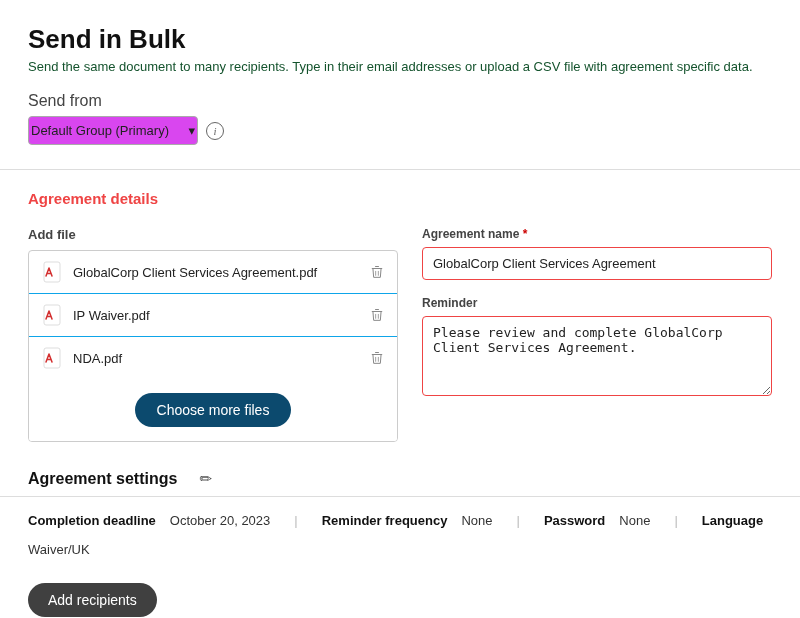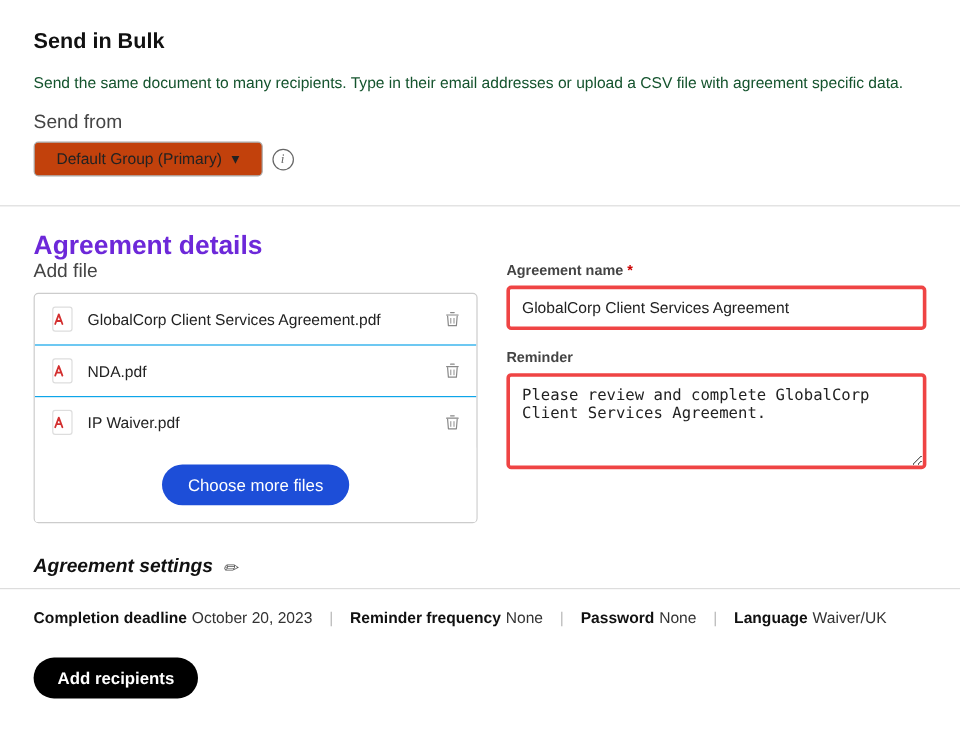--- a/index.html
+++ b/index.html
@@ -5,24 +5,24 @@
     * { box-sizing: border-box; margin: 0; padding: 0; }
     body {
       font-family: -apple-system, BlinkMacSystemFont, 'Segoe UI', Arial, sans-serif;
       background: #fff;
       color: #222;
       font-size: 14px;
       padding: 24px 28px;
       max-width: 800px;
     }
     .page-title {
-      font-size: 18px;
+      font-size: 26px;
       font-weight: 700;
       color: #111;
-      margin-bottom: 16px;
+      margin-bottom: 4px;
     }
     .page-subtitle {
       font-size: 13px;
       color: #14532d;
       margin-bottom: 18px;
     }
     .send-from-label {
       font-size: 16px;
       color: #444;
       margin-bottom: 6px;
@@ -31,24 +31,24 @@
       display: flex;
       align-items: center;
       gap: 8px;
       margin-bottom: 24px;
     }
     .select-dropdown {
       display: flex;
       align-items: center;
       border: 1px solid #aaa;
       border-radius: 4px;
-      padding: 6px 18px;
-      font-size: 13px;
-      cursor: pointer;
-      background: #c2410c;
+      padding: 6px 2px;
+      font-size: 13px;
+      cursor: pointer;
+      background: #d946ef;
       gap: 8px;
       min-width: 170px;
     }
     .select-dropdown .chevron {
       margin-left: auto;
     }
     .info-icon {
       width: 18px;
       height: 18px;
       border: 1.5px solid #666;
@@ -61,41 +61,43 @@
       cursor: pointer;
       font-style: italic;
       font-family: serif;
     }
     .section-divider {
       border: none;
       border-top: 1px solid #ddd;
       margin: 0 -28px 20px -28px;
     }
     .section-title {
-      font-size: 22px;
+      font-size: 15px;
       font-weight: 600;
-      color: #6d28d9;
+      color: #ef4444;
+      margin-bottom: 20px;
     }
     .two-col {
       display: flex;
       gap: 24px;
       align-items: flex-start;
     }
     .left-col {
       flex: 0 0 370px;
       min-width: 0;
     }
     .right-col {
       flex: 1;
       min-width: 0;
     }
     .add-file-label {
-      font-size: 16px;
+      font-size: 13px;
       color: #444;
       margin-bottom: 8px;
+      font-weight: bold;
     }
     .file-list-box {
       border: 1px solid #ccc;
       border-radius: 4px;
       overflow: hidden;
     }
     .file-row {
       display: flex;
       align-items: center;
       padding: 10px 12px;
@@ -124,104 +126,103 @@
       align-items: center;
     }
     .choose-more-row {
       padding: 14px 12px;
       display: flex;
       align-items: center;
       justify-content: center;
       background: #fff;
     }
     .choose-more-btn {
-      background: #1d4ed8;
+      background: #0c4a6e;
       color: #fff;
       border: none;
       border-radius: 20px;
       padding: 9px 22px;
       font-size: 14px;
       font-weight: 500;
       cursor: pointer;
     }
     .field-label {
       font-size: 12px;
       color: #444;
       margin-bottom: 6px;
       font-weight: bold;
     }
     .field-label .required {
       color: #c00;
     }
     .text-input {
       width: 100%;
-      border: 3px solid #ef4444;
+      border: 1px solid #ef4444;
       border-radius: 4px;
       padding: 8px 10px;
       font-size: 13px;
       color: #222;
       outline: none;
       margin-bottom: 16px;
     }
     textarea.text-input {
       resize: vertical;
       min-height: 80px;
     }
     .agreement-settings-section {
       margin-top: 28px;
     }
     .settings-header {
       display: flex;
       align-items: center;
-      gap: 8px;
+      gap: 22px;
       margin-bottom: 8px;
-      font-style: italic;
     }
     .settings-title {
       font-size: 16px;
       font-weight: 700;
       color: #111;
     }
     .edit-icon {
       color: #555;
       cursor: pointer;
       font-size: 15px;
     }
     .settings-divider {
       border: none;
       border-top: 1px solid #ddd;
       margin: 0 -28px 10px -28px;
     }
     .settings-row {
       display: flex;
       align-items: center;
-      gap: 4px;
+      gap: 14px;
       flex-wrap: wrap;
       font-size: 13px;
       padding: 6px 0;
     }
     .settings-key {
       font-weight: 700;
       color: #111;
     }
     .settings-val {
       color: #333;
     }
     .settings-sep {
       color: #bbb;
       margin: 0 10px;
     }
     .add-recipients-btn {
-      background: #000000;
+      background: #404040;
       color: #fff;
       border: none;
       border-radius: 20px;
       padding: 9px 20px;
       font-size: 14px;
-      font-weight: 700;
+      font-weight: 400;
       cursor: pointer;
       margin-top: 20px;
     }
   </style>
 </head>
 <body>
 
 
 
 
@@ -263,36 +264,36 @@
           <path d="M6 8l1 12h10l1-12" stroke="#888" stroke-width="1.5" stroke-linecap="round" stroke-linejoin="round" fill="none"></path>
           <path d="M10 11v6M14 11v6" stroke="#888" stroke-width="1.2" stroke-linecap="round" fill="none"></path>
         </svg>
       </span>
     </div>
           <div class="file-row">
       <svg class="pdf-icon" viewBox="0 0 18 22" fill="none" xmlns="http://www.w3.org/2000/svg">
       <rect x="1" y="1" width="16" height="20" rx="2" fill="#fff" stroke="#ddd" stroke-width="1"></rect>
       <path d="M3 15 L6 7 L9 15 M4 12.5 H8" stroke="#d32f2f" stroke-width="1.5" stroke-linecap="round" stroke-linejoin="round" fill="none"></path>
     </svg>
-      <span class="file-name">NDA.pdf</span>
+      <span class="file-name">IP Waiver.pdf</span>
       <span class="delete-icon">
         <svg width="16" height="16" viewBox="0 0 24 24" fill="none" xmlns="http://www.w3.org/2000/svg">
           <rect x="4" y="6" width="16" height="1.5" rx="0.75" fill="#888"></rect>
           <rect x="9" y="3" width="6" height="1.5" rx="0.75" fill="#888"></rect>
           <path d="M6 8l1 12h10l1-12" stroke="#888" stroke-width="1.5" stroke-linecap="round" stroke-linejoin="round" fill="none"></path>
           <path d="M10 11v6M14 11v6" stroke="#888" stroke-width="1.2" stroke-linecap="round" fill="none"></path>
         </svg>
       </span>
     </div>
           <div class="file-row">
       <svg class="pdf-icon" viewBox="0 0 18 22" fill="none" xmlns="http://www.w3.org/2000/svg">
       <rect x="1" y="1" width="16" height="20" rx="2" fill="#fff" stroke="#ddd" stroke-width="1"></rect>
       <path d="M3 15 L6 7 L9 15 M4 12.5 H8" stroke="#d32f2f" stroke-width="1.5" stroke-linecap="round" stroke-linejoin="round" fill="none"></path>
     </svg>
-      <span class="file-name">IP Waiver.pdf</span>
+      <span class="file-name">NDA.pdf</span>
       <span class="delete-icon">
         <svg width="16" height="16" viewBox="0 0 24 24" fill="none" xmlns="http://www.w3.org/2000/svg">
           <rect x="4" y="6" width="16" height="1.5" rx="0.75" fill="#888"></rect>
           <rect x="9" y="3" width="6" height="1.5" rx="0.75" fill="#888"></rect>
           <path d="M6 8l1 12h10l1-12" stroke="#888" stroke-width="1.5" stroke-linecap="round" stroke-linejoin="round" fill="none"></path>
           <path d="M10 11v6M14 11v6" stroke="#888" stroke-width="1.2" stroke-linecap="round" fill="none"></path>
         </svg>
       </span>
     </div>
         </div>

